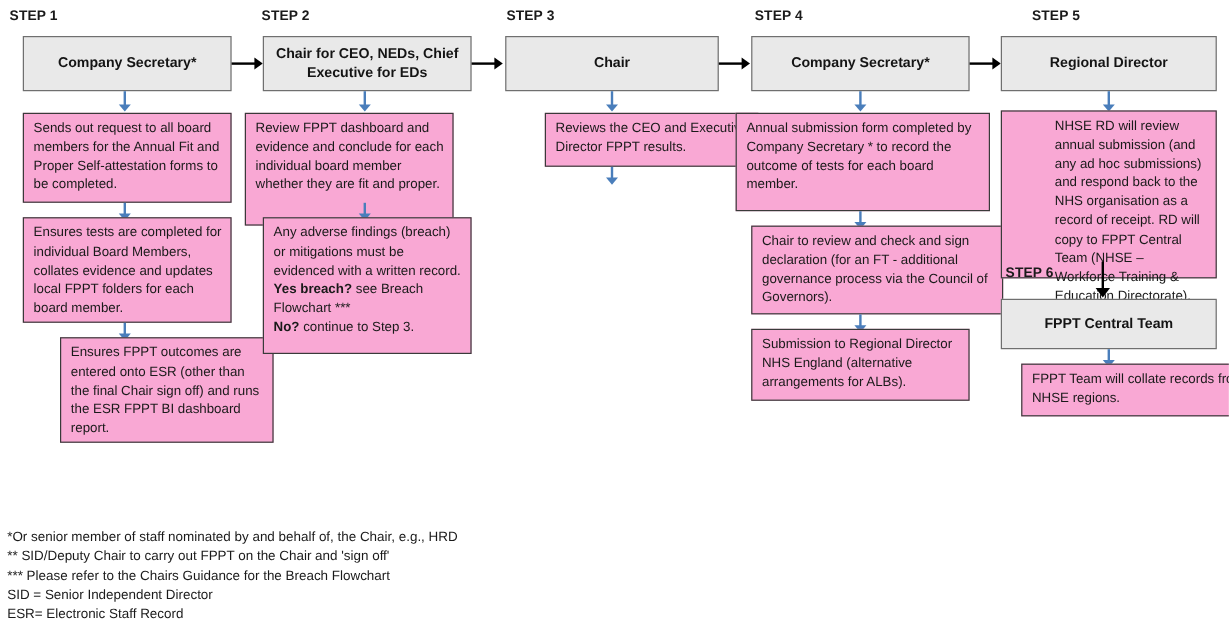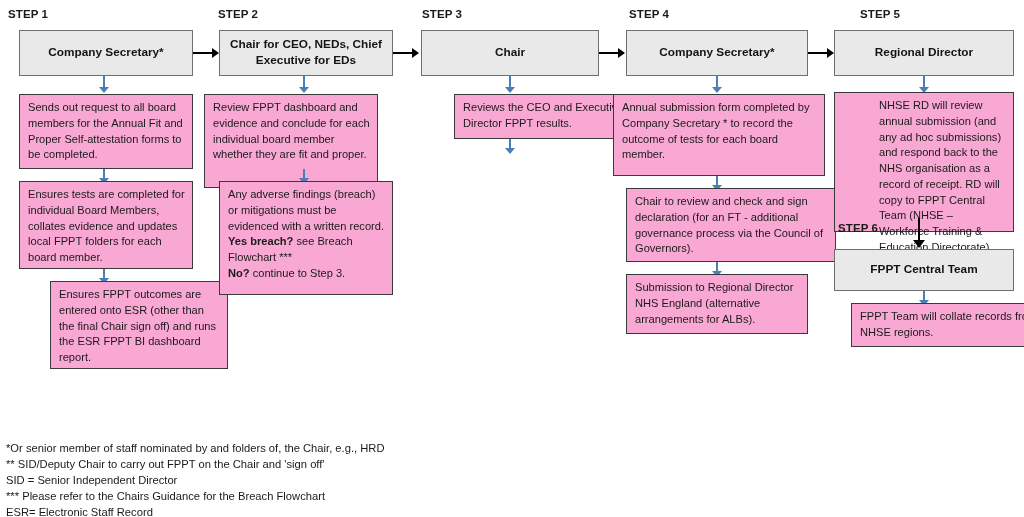--- a/index.html
+++ b/index.html
@@ -232,20 +232,20 @@
   </div>
   <div class="header-box" style="left:834px; top:249px; width:180px; height:42px;">FPPT Central Team</div>
 
   <div class="v-arrow" style="left:918px; top:291px; height:16px;">
     <div class="shaft" style="height:10px;"></div>
       <div class="head" style="top:9px;"></div>
   </div>
   <div class="text-box" style="left:821px; top:303px; width:204px; height:44px;margin-left:30px;">FPPT Team will collate records from NHSE regions.</div>
 
   <div class="footnotes">
-    <div>*Or senior member of staff nominated by and folders of, the Chair, e.g., HRD</div>
+    <div>*Or senior member of staff nominated by and behalf of, the Chair, e.g., HRD</div>
     <div>** SID/Deputy Chair to carry out FPPT on the Chair and 'sign off'</div>
+    <div>*** Please refer to the Chairs Guidance for the Breach Flowchart</div>
     <div>SID = Senior Independent Director</div>
-    <div>*** Please refer to the Chairs Guidance for the Breach Flowchart</div>
     <div>ESR= Electronic Staff Record</div>
   </div>
 
 </div>
 
 </body></html>

